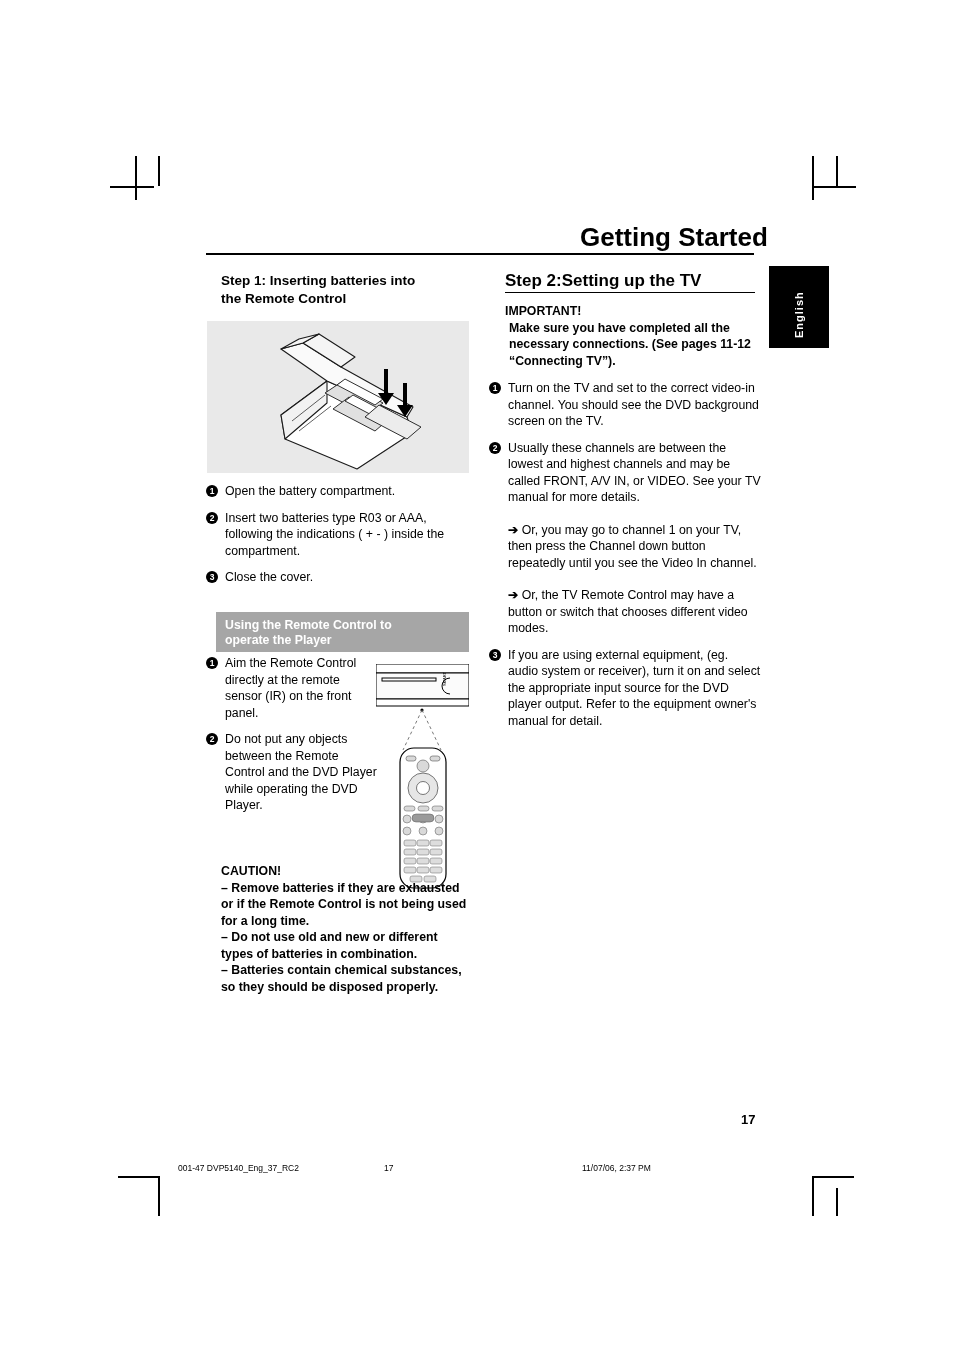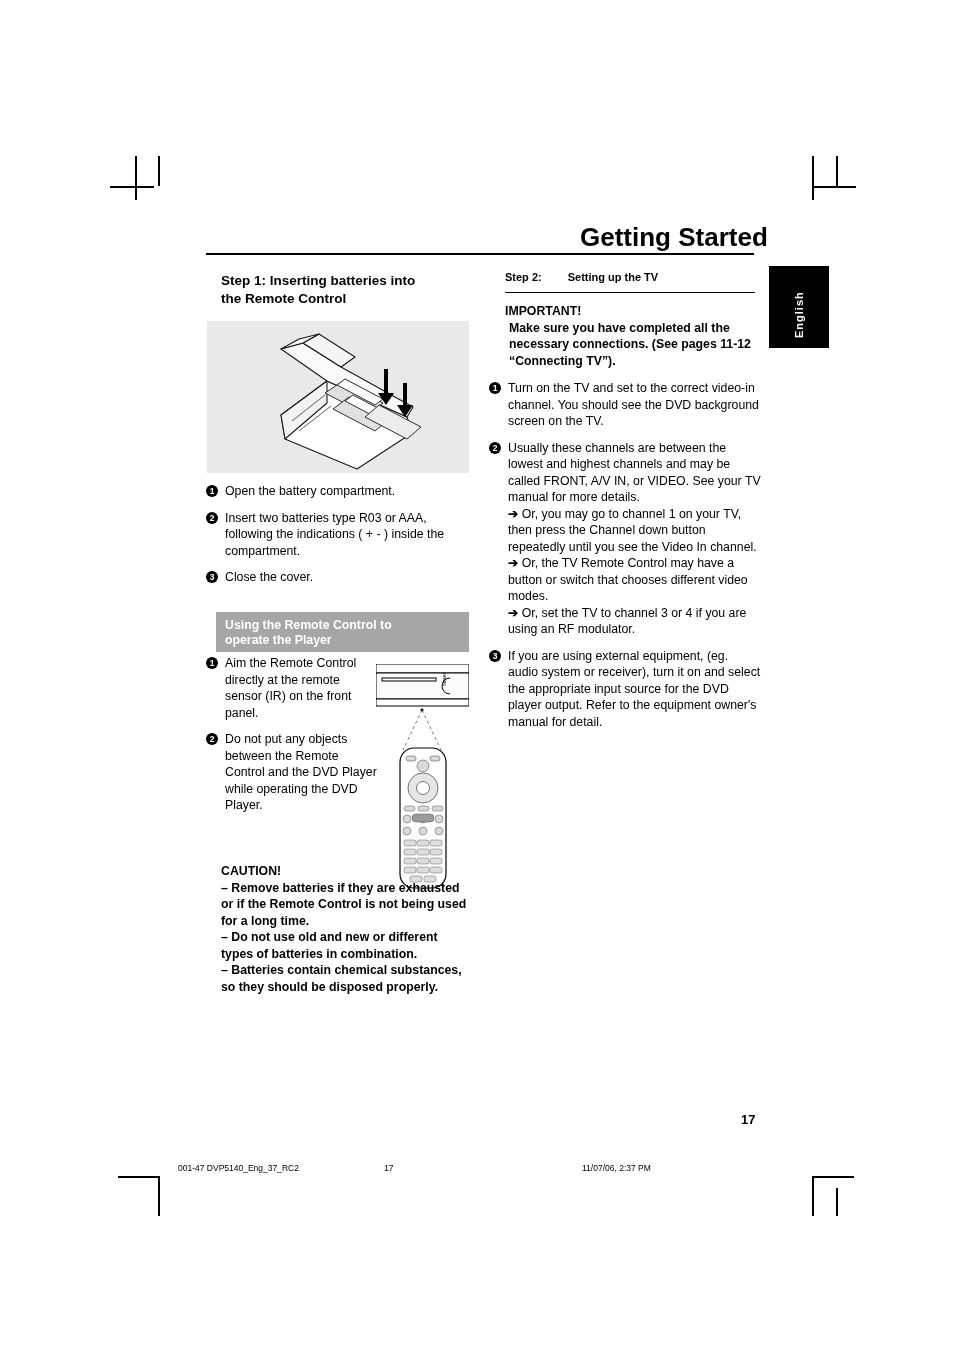--- a/index.html
+++ b/index.html
@@ -76,22 +76,21 @@
   .step2-rule {
     position: absolute;
     left: 505px;
     top: 292px;
     width: 250px;
     height: 1px;
     background: #000;
   }
   .step2-head-row {
     display: flex;
-    gap: 26px;
-    font-size: 11px;
+    font-size: 17px;
     font-weight: bold;
     text-align: center;
   }
 
   
   #battery-illustration {
     position: absolute;
     left: 207px;
     top: 321px;
     width: 262px;
@@ -121,21 +120,21 @@
     border-radius: 50%;
     background: #000;
     color: #fff;
     font-size: 8.5px;
     line-height: 12px;
     text-align: center;
     font-weight: bold;
   }
   .sub {
     display: block;
-    margin-top: 0px;
+    margin-top: 16px;
   }
   .arrow {
     font-weight: bold;
     color: #000;
   }
 
   
   #remote-usage-header {
     position: absolute;
     left: 216px;
@@ -402,21 +401,20 @@
   <ol class="numlist">
     <li>
       <span class="num">1</span>
       <span>Turn on the TV and set to the correct video-in channel. You should see the DVD background screen on the TV.</span>
     </li>
     <li>
       <span class="num">2</span>
       <span>Usually these channels are between the lowest and highest channels and may be called FRONT, A/V IN, or VIDEO. See your TV manual for more details.</span>
       <span class="sub"><span class="arrow">➔</span> <span>Or, you may go to channel 1 on your TV, then press the Channel down button repeatedly until you see the Video In channel.</span></span>
       <span class="sub"><span class="arrow">➔</span> <span>Or, the TV Remote Control may have a button or switch that chooses different video modes.</span></span>
-      <span class="sub"><span class="arrow">➔</span> <span>Or, set the TV to channel 3 or 4 if you are using an RF modulator.</span></span>
     </li>
     <li>
       <span class="num">3</span>
       <span>If you are using external equipment, (eg. audio system or receiver), turn it on and select the appropriate input source for the DVD player output. Refer to the equipment owner's manual for detail.</span>
     </li>
   </ol>
 </div>
 
 <div id="page-number">17</div>
 

